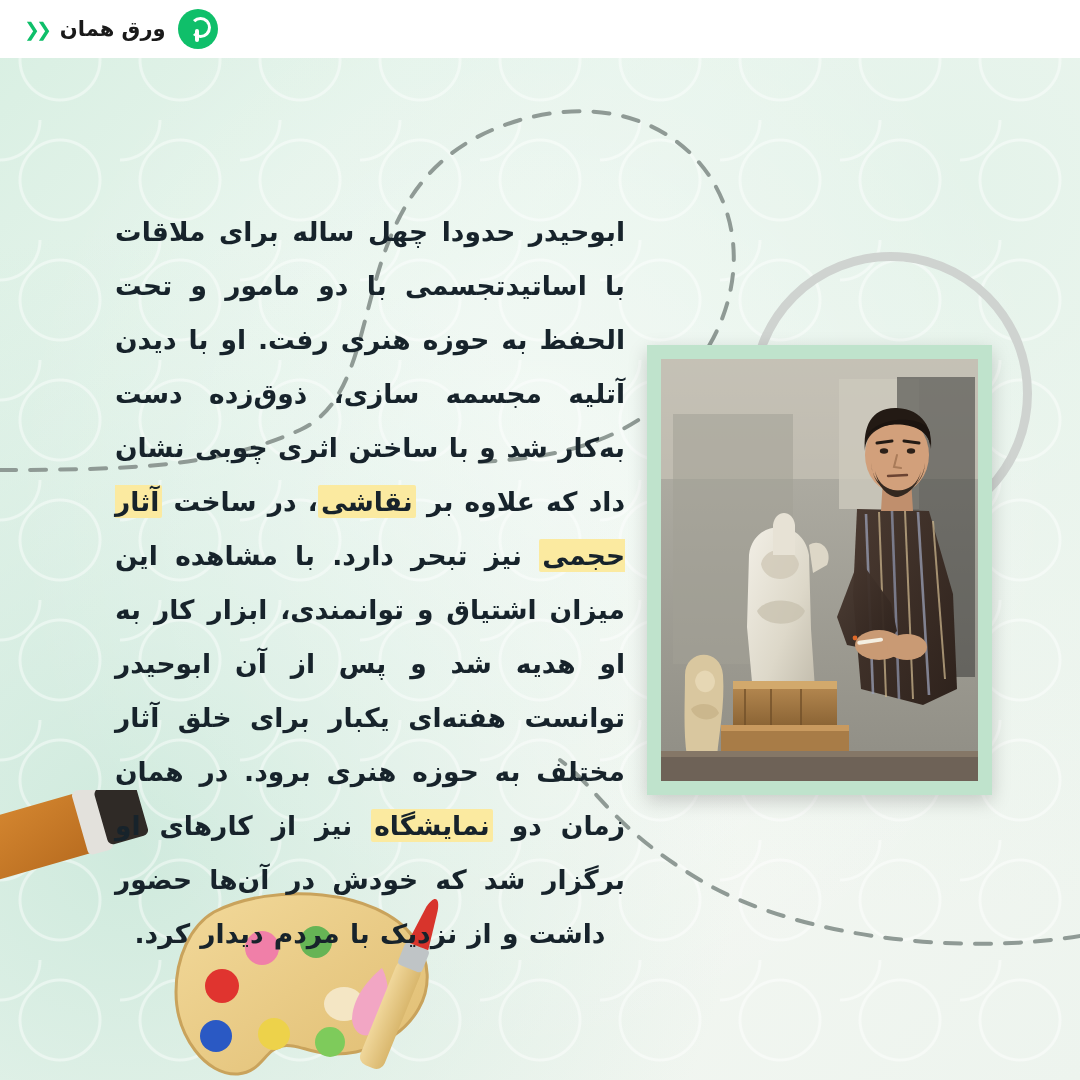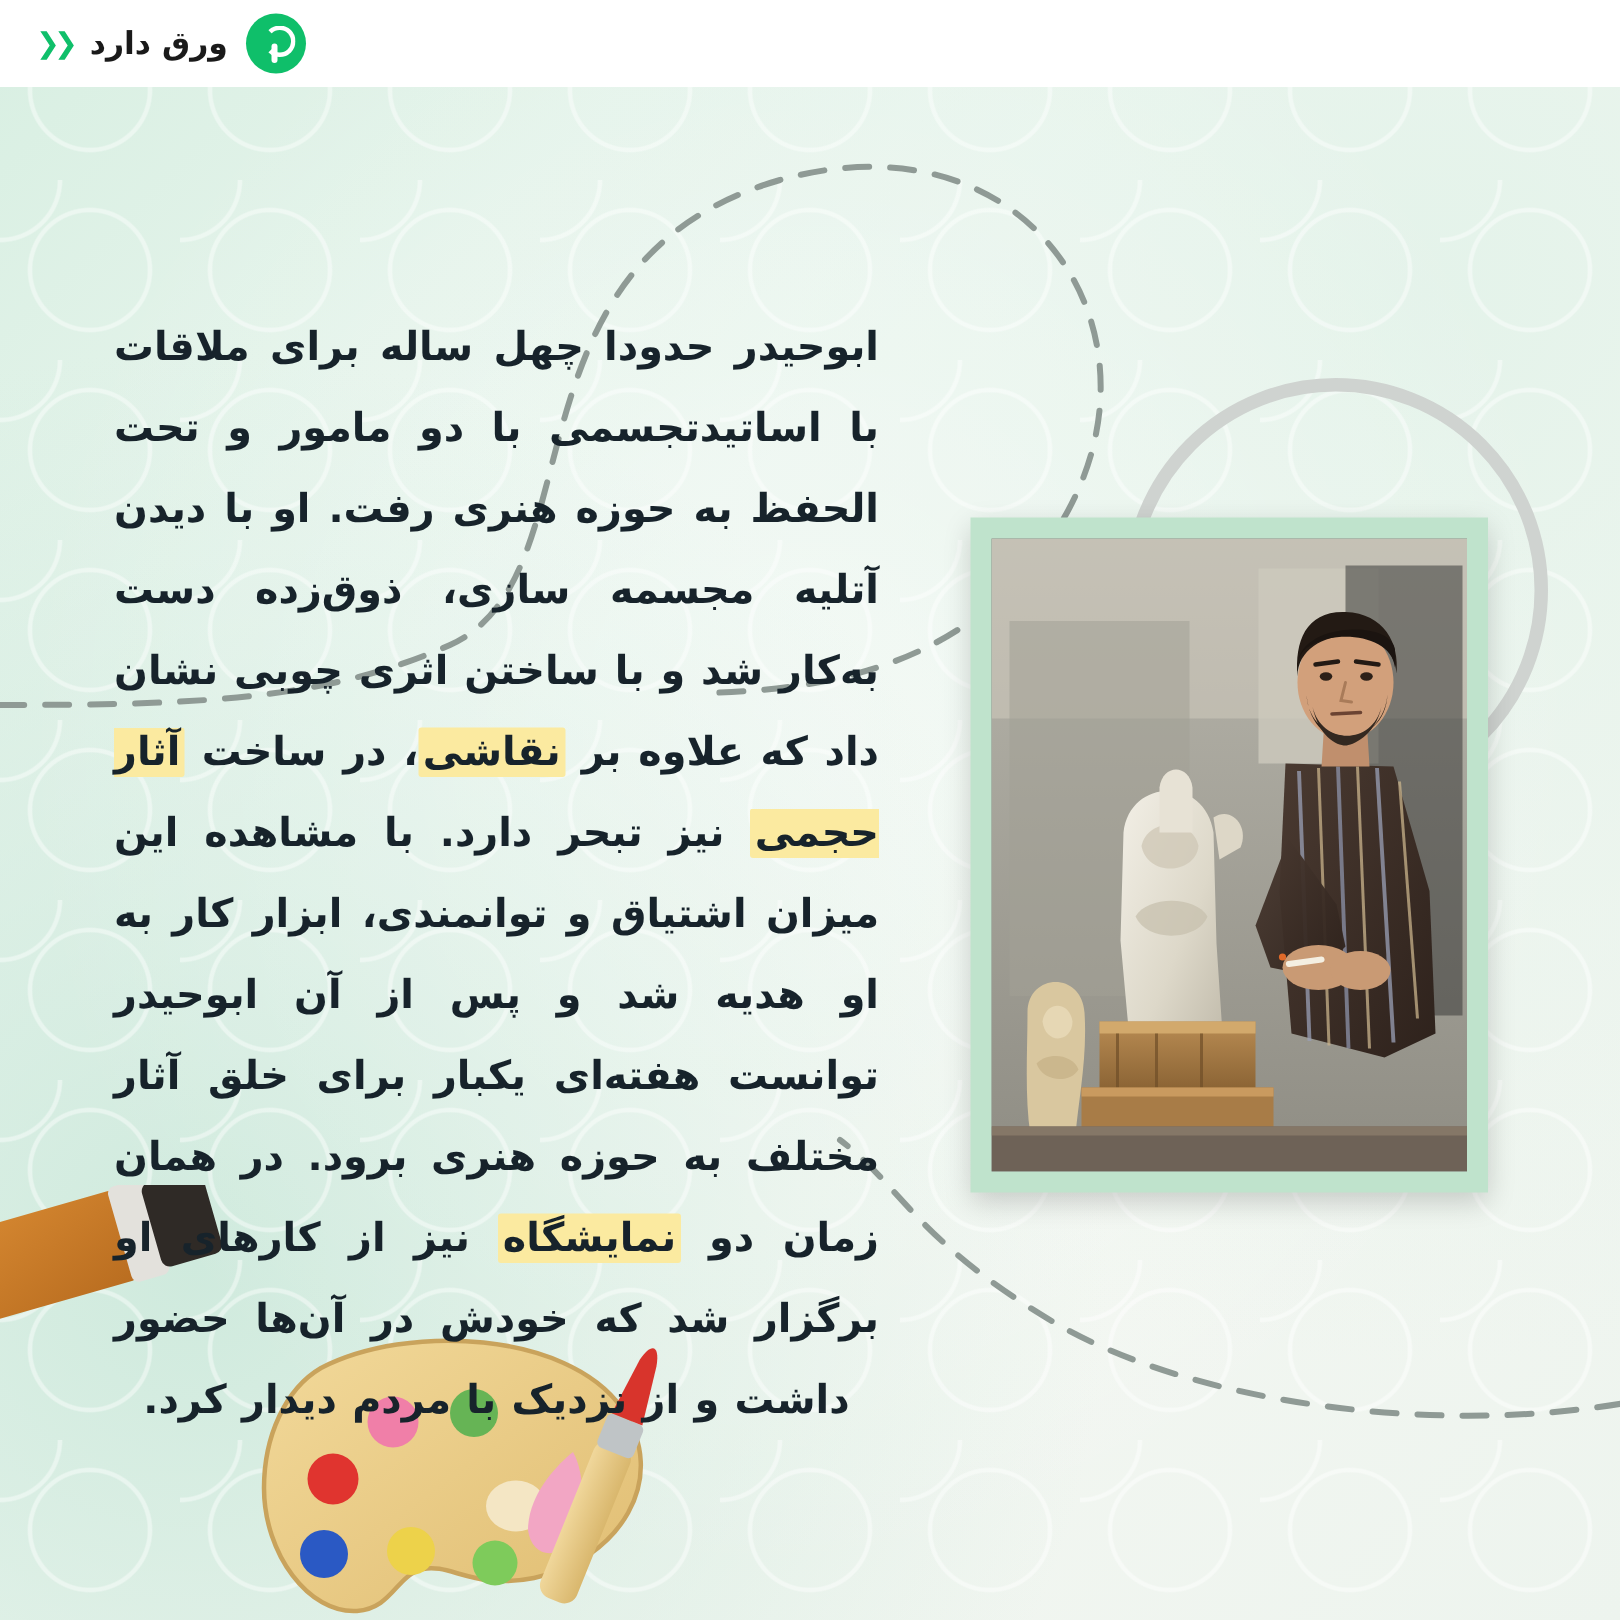--- a/index.html
+++ b/index.html
@@ -141,21 +141,21 @@
     height: 100%;
     position: relative;
     overflow: hidden;
     background: #8b8c86;
   }
 
   
   .article {
     position: absolute;
     top: 205px;
-    right: 494px;
+    right: 455px;
     width: 510px;
     z-index: 20;
     text-align: justify;
     direction: rtl;
   }
   .article p {
     margin: 0;
     font-size: 26.5px;
     line-height: 54px;
     font-weight: bold;
@@ -187,21 +187,21 @@
 
 <div id="slide">
 
   <div class="bg-base"></div>
   <div class="bg-pattern"></div>
   <div class="bg-vignette"></div>
 
   <div class="topbar">
     <div class="swipe-wrap">
       <div class="logo-badge"></div>
-      <span class="swipe-label">ورق دارد</span>
+      <span class="swipe-label">ورق همان</span>
       <span class="swipe-arrows">❮❮</span>
     </div>
   </div>
 
   <svg class="dashed-svg" viewBox="0 0 1080 1080">
     <path d="M -30 470 C 120 470 210 470 300 430 C 400 385 330 175 520 120 C 690 72 790 230 700 360 C 645 440 560 460 470 462" fill="none" stroke="#8f9a95" stroke-width="4" stroke-dasharray="16 14" stroke-linecap="round"></path>
     <path d="M 1110 930 C 980 960 800 940 700 880 C 610 826 600 790 560 760" fill="none" stroke="#8f9a95" stroke-width="4" stroke-dasharray="16 14" stroke-linecap="round"></path>
   </svg>
 
   <div class="grey-ring"></div>

